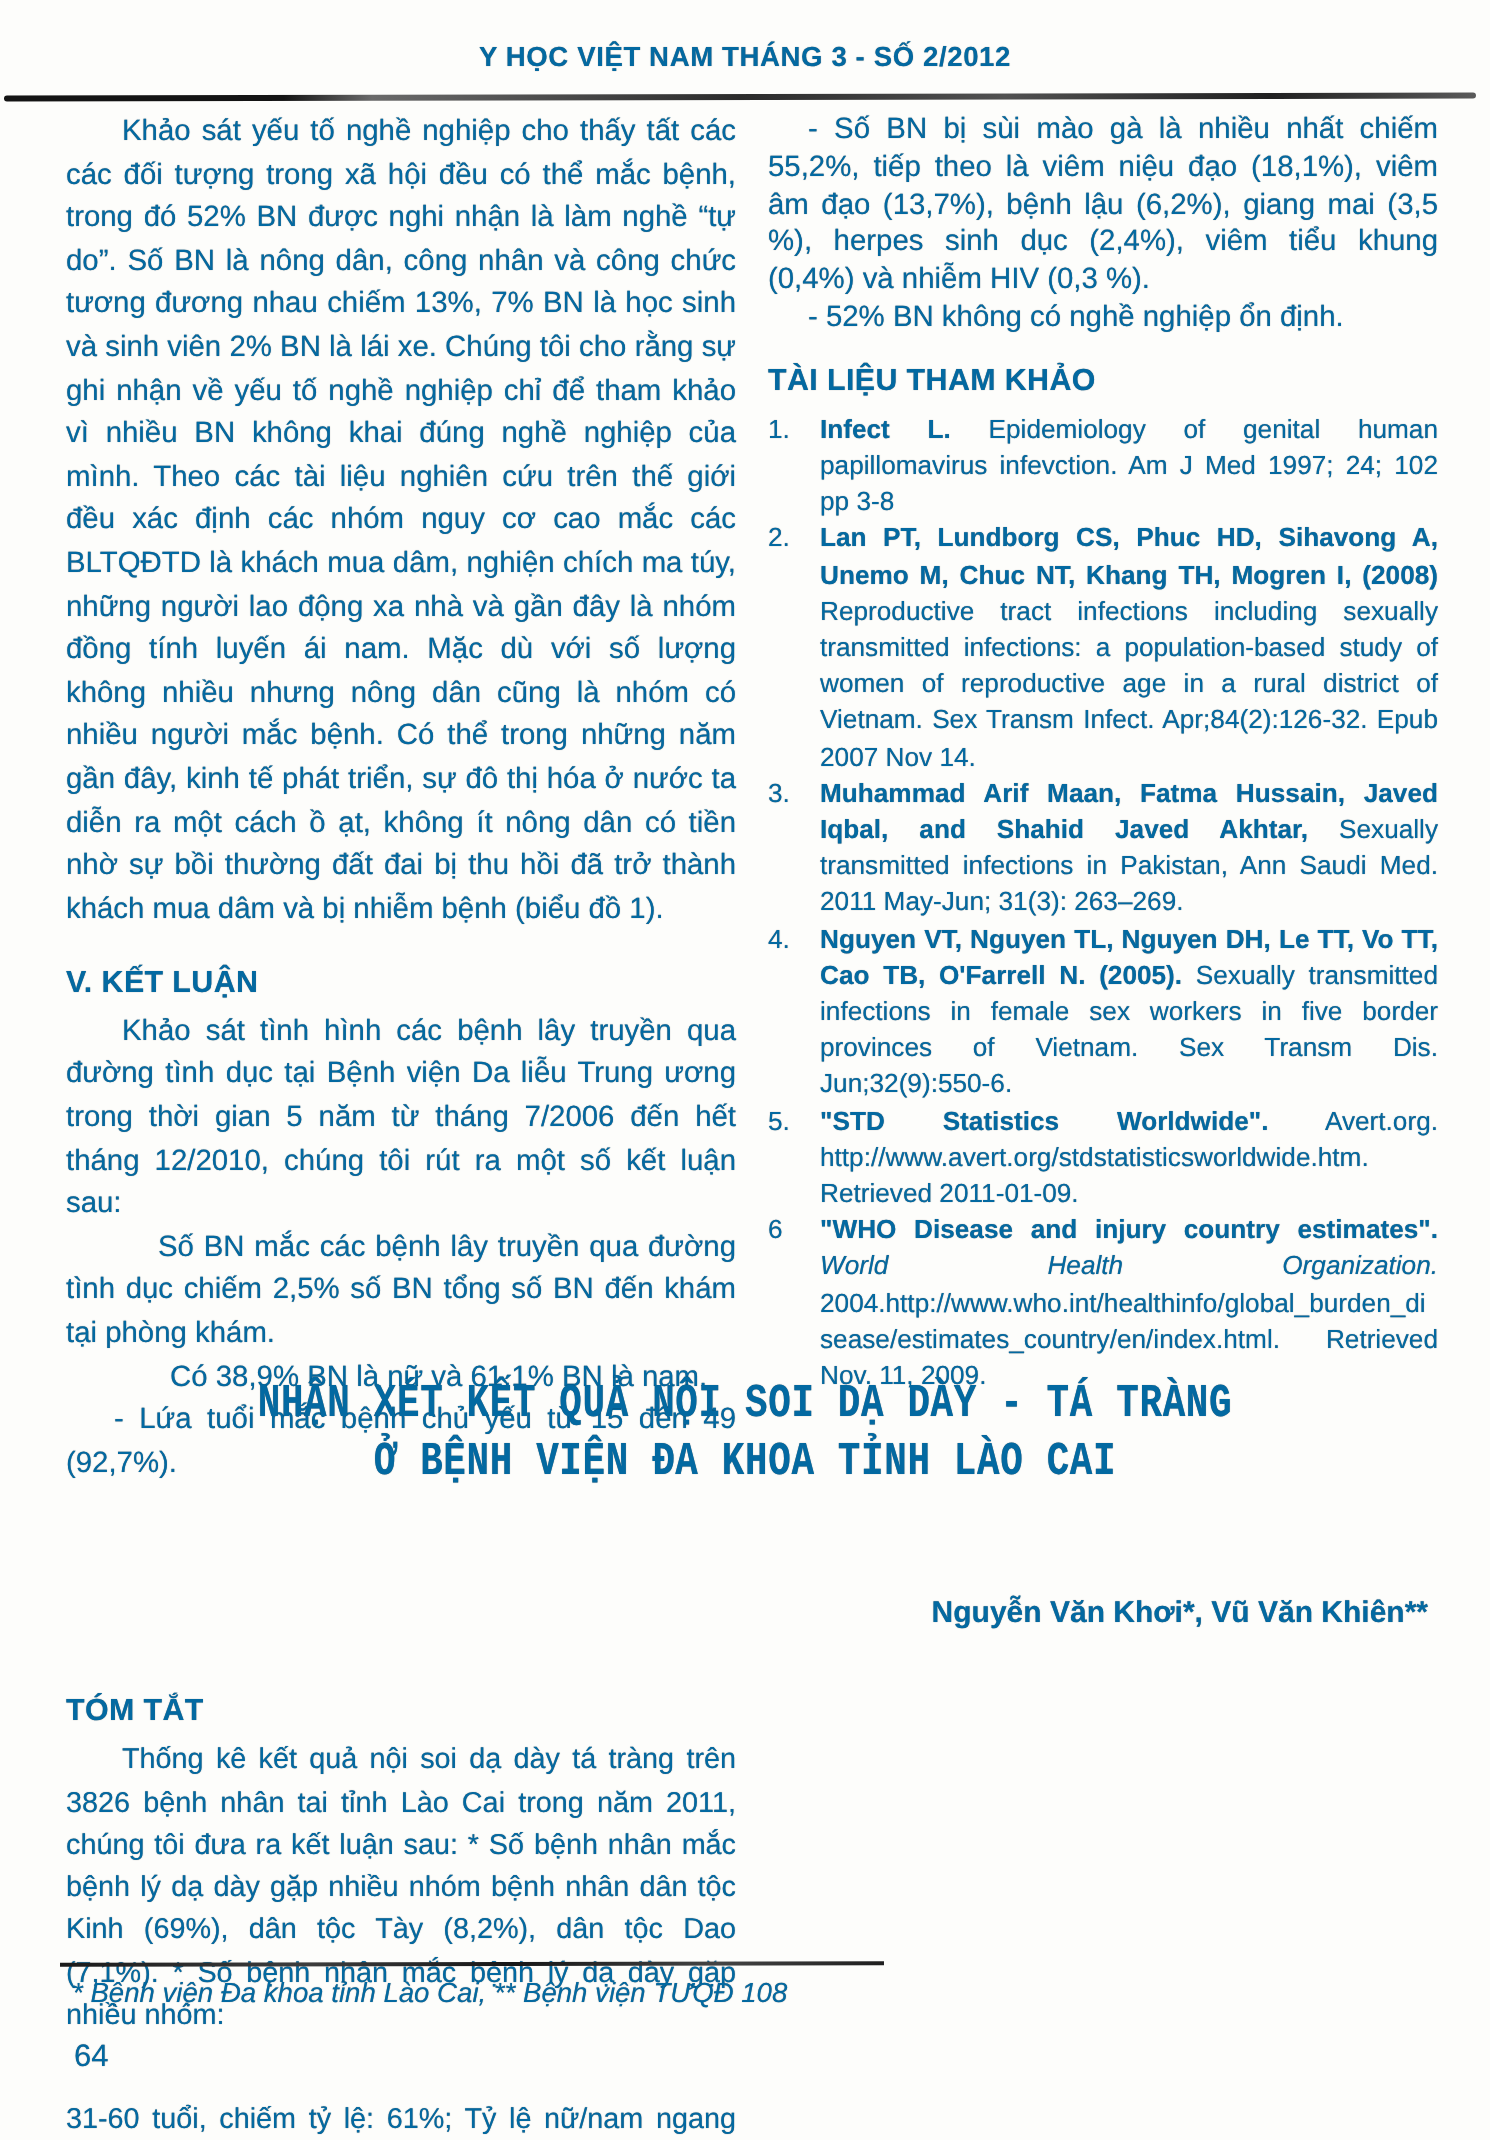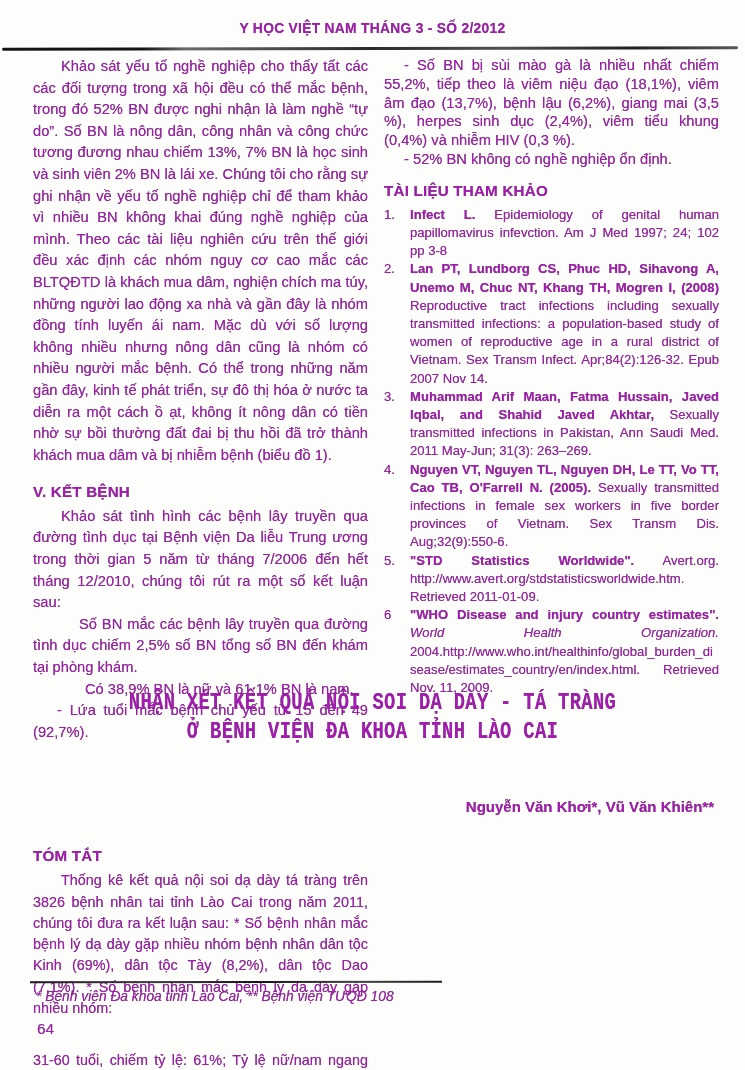--- a/index.html
+++ b/index.html
@@ -2,21 +2,21 @@
 <html lang="vi"><head>
 <meta charset="utf-8">
 <style>
   html,body{margin:0;padding:0;background:#e9e9e7;}
   .page{
     position:relative;
     width:745px;height:1070px;
     margin:0 auto;
     background:#fdfdfb;
     font-family:"Liberation Sans", sans-serif;
-    color:#a21caf;
+    color:#0369a1;
     overflow:hidden;
   }
   .scan{ text-shadow:0 0 .45px rgba(25,25,25,.6); }
 
   
   .header-title{
     position:absolute;top:21px;left:0;width:100%;
     text-align:center;font-weight:bold;font-size:13.8px;letter-spacing:.3px;
   }
   .header-rule{
@@ -96,21 +96,21 @@
 
 <div class="page scan">
 
   <div class="header-title">Y HỌC VIỆT NAM THÁNG 3 - SỐ 2/2012</div>
   <div class="header-rule"></div>
 
   <div class="cols">
 
     <div class="col col-left">
       <p class="p p-indent">Khảo sát yếu tố nghề nghiệp cho thấy tất các các đối tượng trong xã hội đều có thể mắc bệnh, trong đó 52% BN được nghi nhận là làm nghề “tự do”. Số BN là nông dân, công nhân và công chức tương đương nhau chiếm 13%, 7% BN là học sinh và sinh viên 2% BN là lái xe. Chúng tôi cho rằng sự ghi nhận về yếu tố nghề nghiệp chỉ để tham khảo vì nhiều BN không khai đúng nghề nghiệp của mình. Theo các tài liệu nghiên cứu trên thế giới đều xác định các nhóm nguy cơ cao mắc các BLTQĐTD là khách mua dâm, nghiện chích ma túy, những người lao động xa nhà và gần đây là nhóm đồng tính luyến ái nam. Mặc dù với số lượng không nhiều nhưng nông dân cũng là nhóm có nhiều người mắc bệnh. Có thể trong những năm gần đây, kinh tế phát triển, sự đô thị hóa ở nước ta diễn ra một cách ồ ạt, không ít nông dân có tiền nhờ sự bồi thường đất đai bị thu hồi đã trở thành khách mua dâm và bị nhiễm bệnh (biểu đồ 1).</p>
-      <div class="heading">V. KẾT BỆNH</div>
+      <div class="heading">V. KẾT LUẬN</div>
       <p class="p p-indent">Khảo sát tình hình các bệnh lây truyền qua đường tình dục tại Bệnh viện Da liễu Trung ương trong thời gian 5 năm từ tháng 7/2006 đến hết tháng 12/2010, chúng tôi rút ra một số kết luận sau:</p>
       <p class="p p-indent-lg">Số BN mắc các bệnh lây truyền qua đường tình dục chiếm 2,5% số BN tổng số BN đến khám tại phòng khám.</p>
       <p class="p p-indent-xl">Có 38,9% BN là nữ và 61,1% BN là nam.</p>
       <p class="p p-dash">-  Lứa tuổi mắc bệnh chủ yếu từ 15 đến 49 (92,7%).</p>
     </div>
 
     <div class="col col-right">
       <div class="bullets">
         <p class="p">-  Số BN bị sùi mào gà là nhiều nhất chiếm 55,2%,  tiếp theo là viêm niệu đạo (18,1%), viêm âm đạo (13,7%), bệnh lậu (6,2%), giang mai (3,5 %), herpes sinh dục (2,4%), viêm tiểu khung (0,4%) và nhiễm HIV (0,3 %).</p>
         <p class="p">-  52% BN không có nghề nghiệp ổn định.</p>
@@ -126,21 +126,21 @@
         <li class="ref-item">
           <span class="ref-num">2.</span>
           <span class="ref-body"><span class="ref-authors">Lan PT, Lundborg CS, Phuc HD, Sihavong A, Unemo M, Chuc NT, Khang TH, Mogren I, (2008)</span> <span class="ref-italic"></span> <span>Reproductive tract infections including sexually transmitted infections: a population-based study of women of reproductive age in a rural district of Vietnam. Sex Transm Infect. Apr;84(2):126-32. Epub 2007 Nov 14.</span></span>
         </li>
         <li class="ref-item">
           <span class="ref-num">3.</span>
           <span class="ref-body"><span class="ref-authors">Muhammad Arif Maan, Fatma Hussain, Javed Iqbal, and Shahid Javed Akhtar,</span> <span class="ref-italic"></span> <span>Sexually transmitted infections in Pakistan, Ann Saudi Med. 2011 May-Jun; 31(3): 263–269.</span></span>
         </li>
         <li class="ref-item">
           <span class="ref-num">4.</span>
-          <span class="ref-body"><span class="ref-authors">Nguyen VT, Nguyen TL, Nguyen DH, Le TT, Vo TT, Cao TB, O'Farrell N. (2005).</span> <span class="ref-italic"></span> <span>Sexually transmitted infections in female sex workers in five border provinces of Vietnam. Sex Transm Dis. Aug;32(9):550-6.</span></span>
+          <span class="ref-body"><span class="ref-authors">Nguyen VT, Nguyen TL, Nguyen DH, Le TT, Vo TT, Cao TB, O'Farrell N. (2005).</span> <span class="ref-italic"></span> <span>Sexually transmitted infections in female sex workers in five border provinces of Vietnam. Sex Transm Dis. Jun;32(9):550-6.</span></span>
         </li>
         <li class="ref-item">
           <span class="ref-num">5.</span>
           <span class="ref-body"><span class="ref-authors">"STD Statistics Worldwide".</span> <span class="ref-italic"></span> <span>Avert.org. http://www.avert.org/stdstatisticsworldwide.htm. Retrieved 2011-01-09.</span></span>
         </li>
         <li class="ref-item">
           <span class="ref-num">6</span>
           <span class="ref-body"><span class="ref-authors">"WHO Disease and injury country estimates".</span> <span class="ref-italic">World Health Organization.</span> <span>2004.http://www.who.int/healthinfo/global_burden_disease/estimates_country/en/index.html. Retrieved Nov. 11, 2009.</span></span>
         </li>
       </ol>

